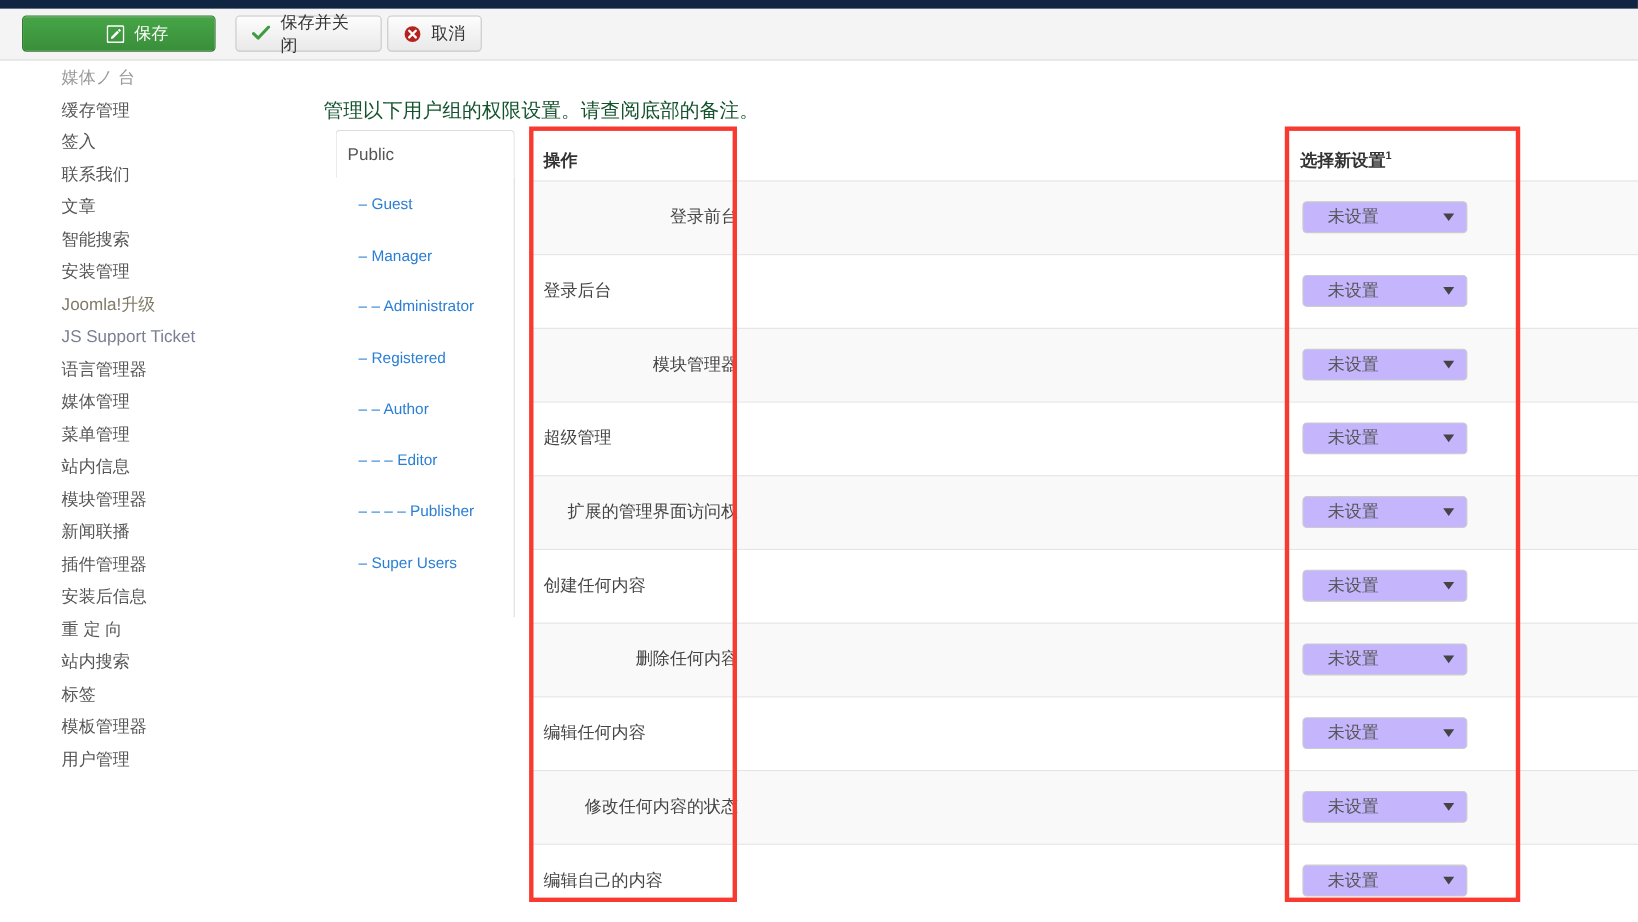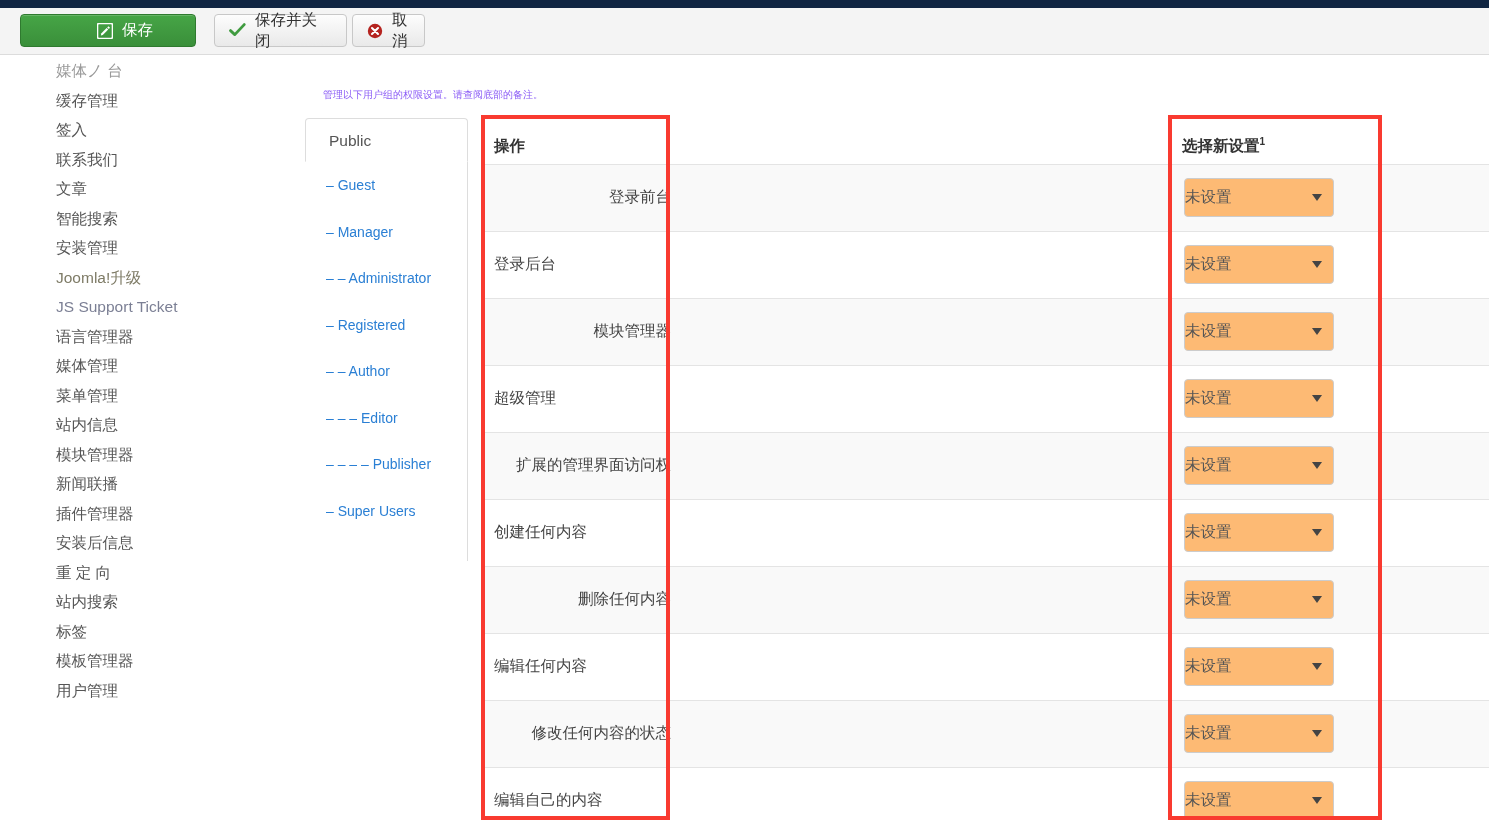--- a/index.html
+++ b/index.html
@@ -45,21 +45,21 @@
     box-shadow: inset 0 1px 0 rgba(255,255,255,.18);
     padding-left: 48px;
   }
   #btn-save-close {
     left: 214px; width: 133px;
     background: linear-gradient(to bottom, #fdfdfd 0%, #e9e9e9 100%);
     border: 1px solid #c8c8c8;
     color: #333333;
   }
   #btn-cancel {
-    left: 352px; width: 73px;
+    left: 352px; width: 86px;
     background: linear-gradient(to bottom, #fdfdfd 0%, #e9e9e9 100%);
     border: 1px solid #c8c8c8;
     color: #333333;
   }
   .ico { display: inline-flex; align-items: center; line-height: 0; }
 
   
   #sidebar {
     position: absolute; left: 16px; top: 56px;
     width: 236px; height: 782px;
@@ -81,34 +81,34 @@
   .side-item.link2 { color: #7b7f94; }
 
   
   #main {
     position: absolute; left: 237px; top: 56px;
     width: 1252px; height: 782px;
     background: #ffffff;
     overflow: hidden;
   }
   #desc {
-    position: absolute; left: 86px; top: 32px;
-    font-size: 10px; color: #8b5cf6;
+    position: absolute; left: 57px; top: 32px;
+    font-size: 18px; color: #14532d;
     white-space: nowrap;
   }
 
   
   #tablist {
     position: absolute; left: 68px; top: 62px;
     width: 163px;
   }
   #tab-active {
     height: 44px;
     line-height: 43px;
-    padding-left: 23px;
+    padding-left: 10px;
     font-size: 15.5px;
     color: #555555;
     background: #ffffff;
     border: 1px solid #dddddd;
     border-bottom: 1px solid #ffffff;
     border-top-left-radius: 4px;
     border-top-right-radius: 4px;
     position: relative;
     z-index: 2;
     cursor: pointer;
@@ -156,26 +156,26 @@
   #ptable tbody tr.odd td { background: #f9f9f9; text-align: right; }
   #ptable tbody tr td.action-cell { white-space: nowrap; }
   .col-action { width: 190px; }
   .col-mid    { width: 498px; }
   .col-set    { width: 322px; }
 
   .sup { font-size: 10px; vertical-align: super; font-weight: bold; }
 
   
   .sel {
-    width: 150px; height: 39px;
+    width: 150px; height: 29px;
     border: 1px solid #cccccc;
     border-radius: 4px;
-    background: #fdba74;
+    background: #c4b5fd;
     display: flex; align-items: center;
-    padding: 0 0;
+    padding: 0 22px;
     font-size: 15.5px;
     color: #555555;
     cursor: pointer;
     position: relative;
     margin-left: 2px;
   }
   .sel .caret {
     position: absolute; right: 11px;
     width: 0; height: 0;
     border-left: 5px solid transparent;

